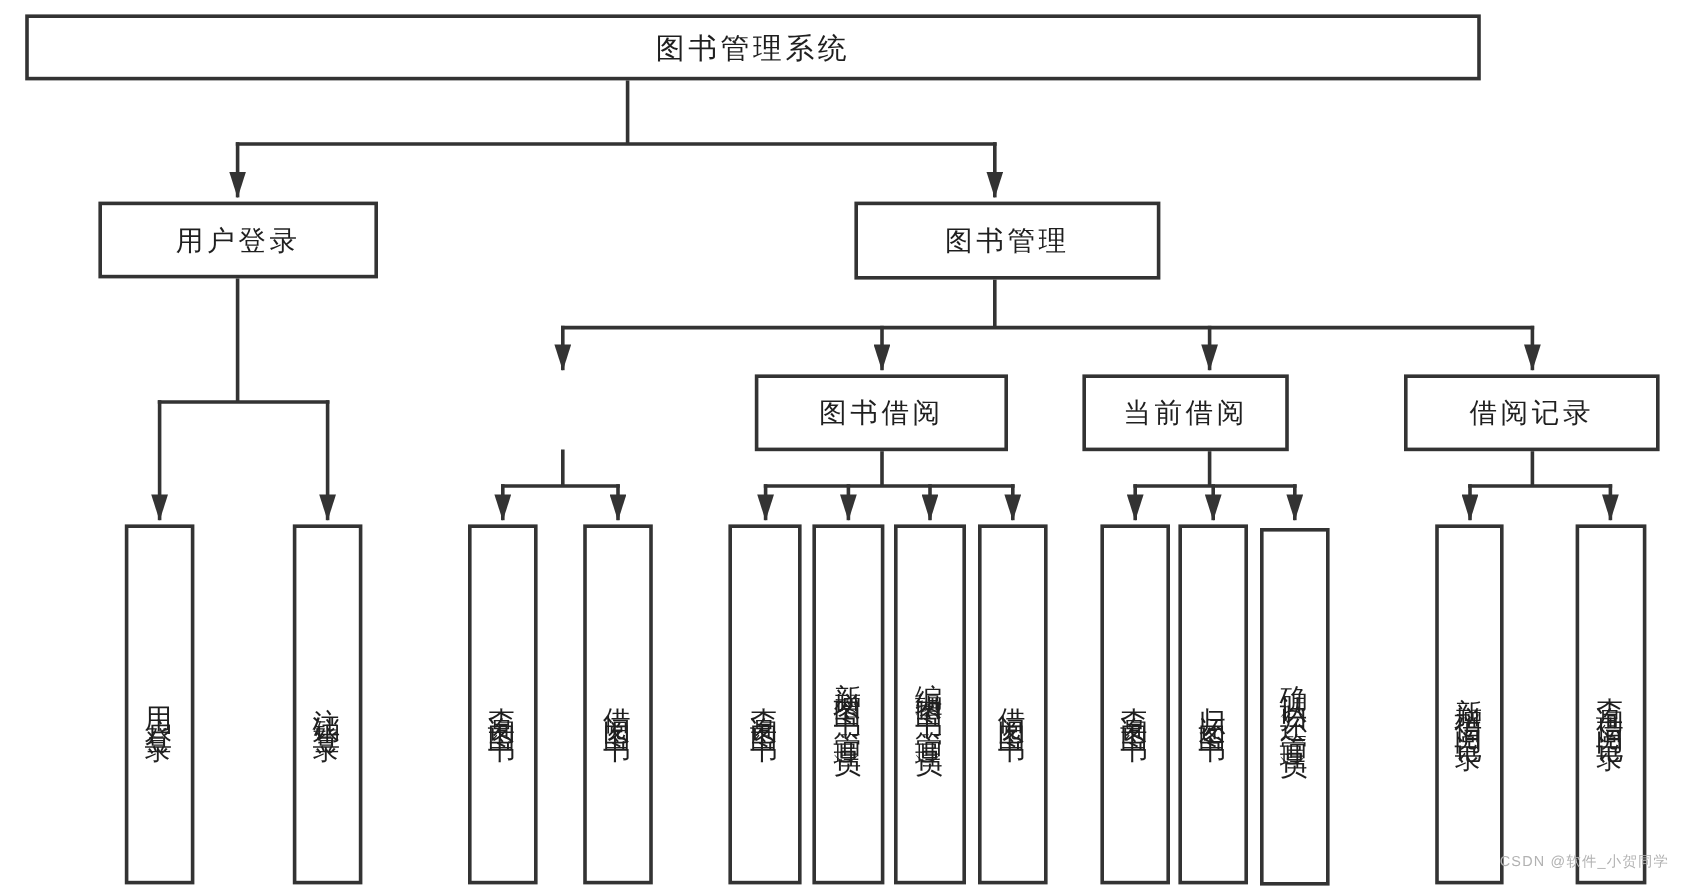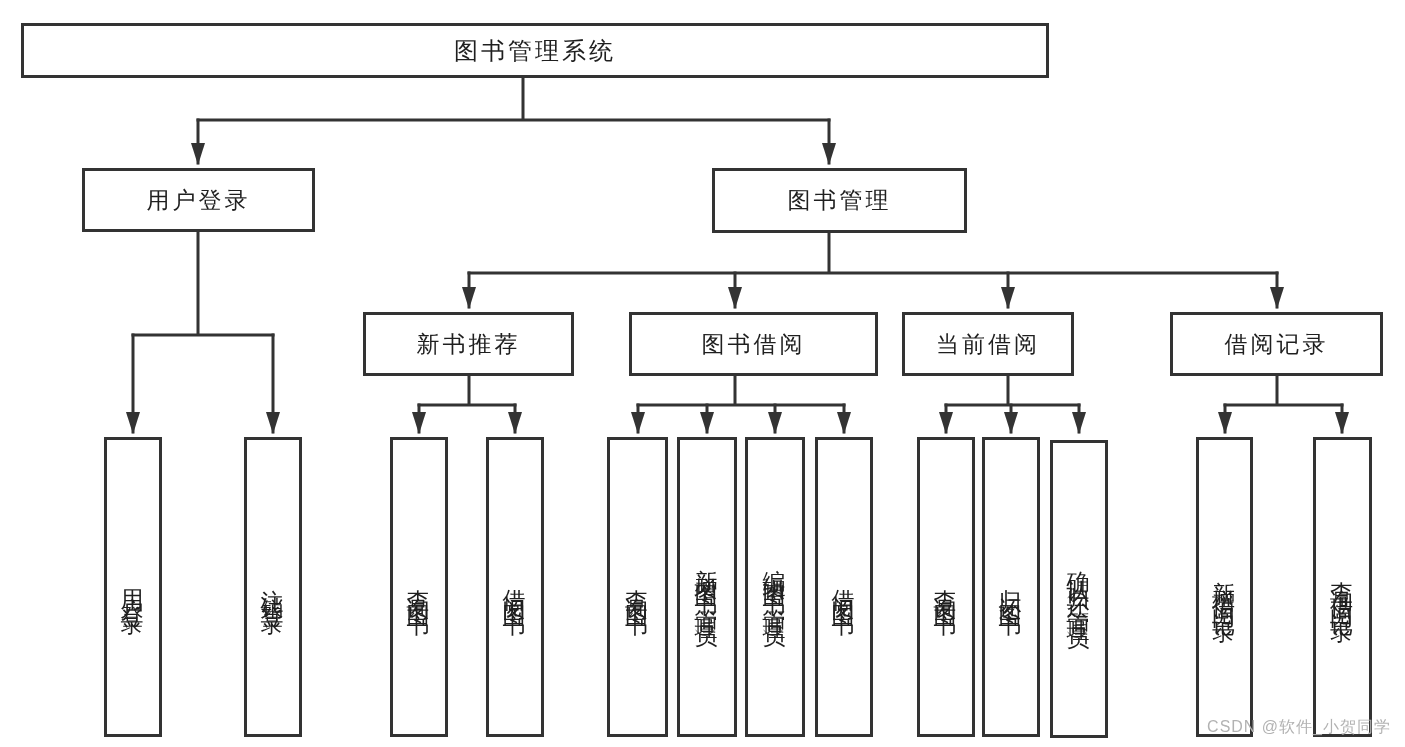--- a/index.html
+++ b/index.html
@@ -38,22 +38,22 @@
   .branch-node span, .section-node span { font-size: 23px; letter-spacing: 3px; }
   .leaf-node span {
     writing-mode: vertical-rl;
     font-size: 23px;
     letter-spacing: 8px;
     white-space: normal;
   }
   .watermark {
     position: absolute;
     right: 14px;
-    bottom: 9px;
-    font-size: 16px;
+    bottom: 20px;
+    font-size: 12px;
     letter-spacing: 1px;
     color: #b2b2b2;
     z-index: 5;
   }
 </style>
 </head>
 <body>
 
 <div class="stage">
 
@@ -105,35 +105,32 @@
       <path class="ln" d="M1079,405 V432" marker-end="url(#arrow)"></path>
     </g>
 
     <g>
       <path class="ln" d="M1277,376 V405 M1225,405 H1342"></path>
       <path class="ln" d="M1225,405 V432" marker-end="url(#arrow)"></path>
       <path class="ln" d="M1342,405 V432" marker-end="url(#arrow)"></path>
     </g>
   </svg>
 
-  <div class="node root-node" style="left:21px;top:23px;width:1028px;height:55px">
+  <div class="node root-node" style="left:21px;top:12px;width:1213px;height:55px">
     <span>图书管理系统</span>
   </div>
 
   <div class="node branch-node" style="left:82px;top:168px;width:233px;height:64px">
     <span>用户登录</span>
   </div>
   <div class="node branch-node" style="left:712px;top:168px;width:255px;height:65px">
     <span>图书管理</span>
   </div>
 
-  <div class="node section-node" style="left:363px;top:312px;width:211px;height:64px">
-    <span>新书推荐</span>
-  </div>
-  <div class="node section-node" style="left:629px;top:312px;width:249px;height:64px">
+  <div class="node section-node" style="left:629px;top:312px;width:211px;height:64px">
     <span>图书借阅</span>
   </div>
   <div class="node section-node" style="left:902px;top:312px;width:172px;height:64px">
     <span>当前借阅</span>
   </div>
   <div class="node section-node" style="left:1170px;top:312px;width:213px;height:64px">
     <span>借阅记录</span>
   </div>
 
   <div class="node leaf-node" style="left:104px;top:437px;width:58px;height:300px">

